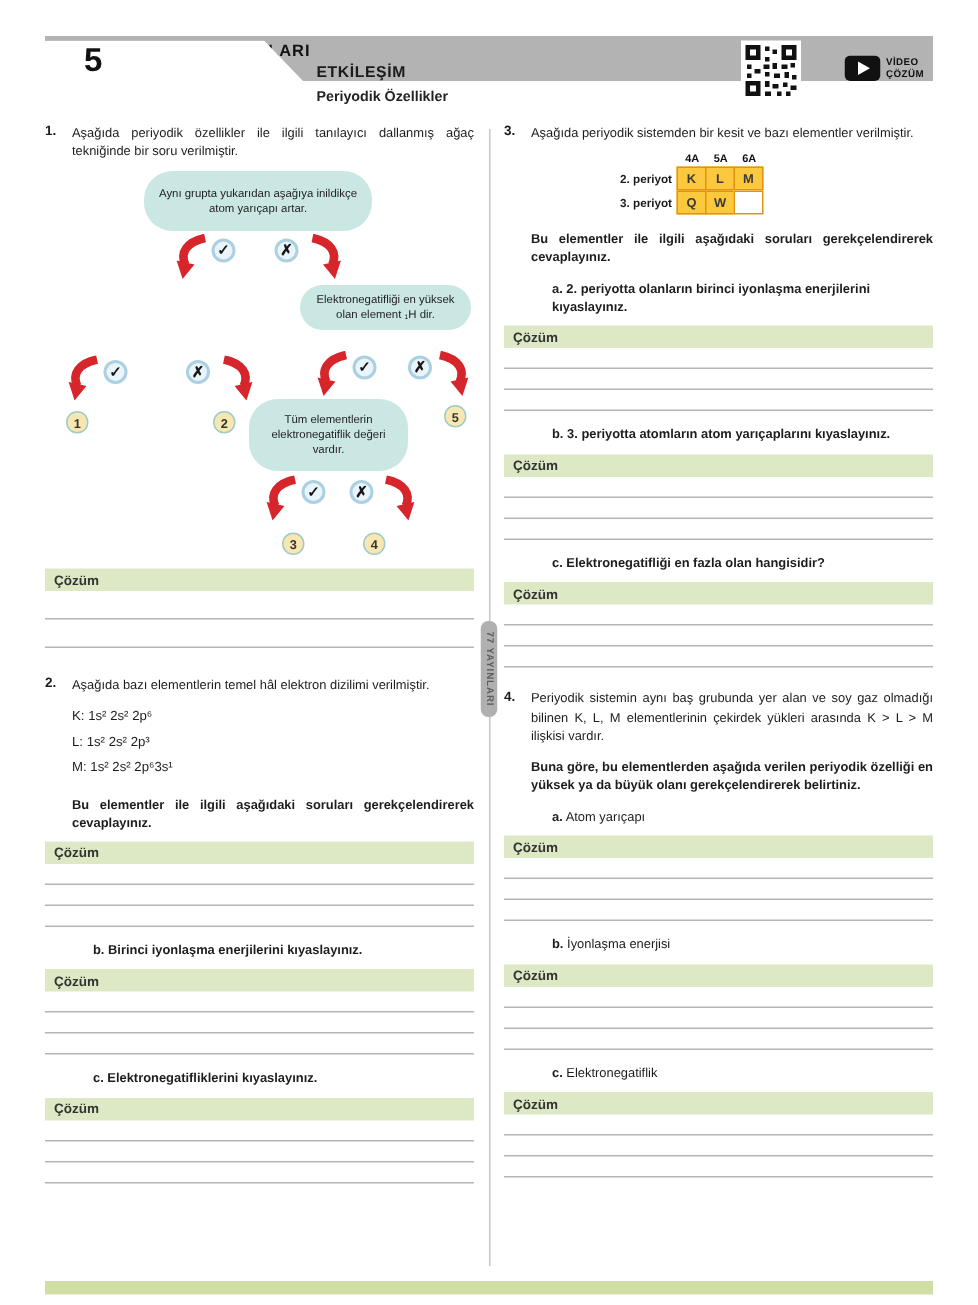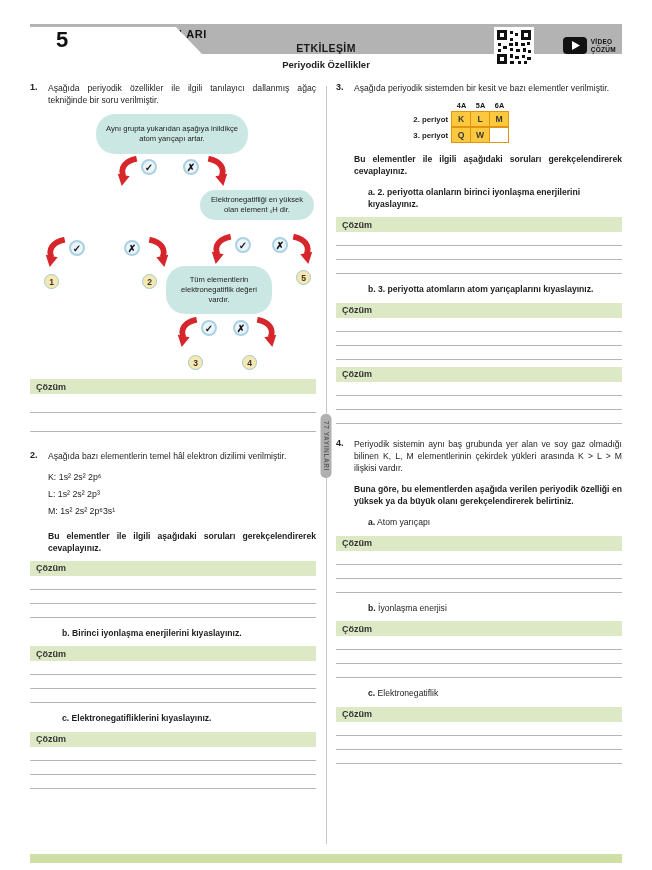--- a/index.html
+++ b/index.html
@@ -8,21 +8,21 @@
 
   
   .header-band { position:absolute; left:30px; right:30px; top:24px; height:30px;
                  background:var(--header_gray,#b3b3b3); }
   .series-title { position:absolute; left:14px; top:4px; font-size:11px; font-weight:bold;
                   letter-spacing:.6px; color:#121212; }
   .trap { position:absolute; left:0; bottom:0; width:172px; height:27px; background:#fff;
           clip-path:polygon(0 0, 146px 0, 172px 100%, 0 100%); }
   .sheet-num { margin-left:26px; font-size:22px; font-weight:bold; line-height:26px; color:#111; }
   .center-titles { position:absolute; left:50%; transform:translateX(-50%); top:18px;
-                   width:230px; text-align:center; }
+                   width:230px; text-align:left; }
   .unit { font-size:10.5px; font-weight:bold; color:#1a1a1a; letter-spacing:.4px; }
   .center-rule { width:200px; height:1px; background:rgba(255,255,255,.85); margin:2px auto; }
   .topic { font-size:9.5px; font-weight:600; color:#222; }
   .qr-box { position:absolute; right:88px; top:3px; width:40px; height:40px; background:#fff;
             display:flex; align-items:center; justify-content:center; }
   .video { position:absolute; right:6px; top:13px; display:flex; align-items:center; gap:4px; }
   .video-text { display:flex; flex-direction:column; font-size:6.5px; font-weight:bold;
                 line-height:1.2; color:#111; letter-spacing:.3px; }
 
   
@@ -315,20 +315,24 @@
           <span class="sub-label">b.</span>
           <span class="sub-text">3. periyotta atomların atom yarıçaplarını kıyaslayınız.</span>
         </div>
         <div class="solution">
           <div class="solution-bar">Çözüm</div>
           <div class="sol-line"></div>
           <div class="sol-line"></div>
           <div class="sol-line"></div>
         </div>
 
+        <div class="q-sub bold-sub">
+          <span class="sub-label">c.</span>
+          <span class="sub-text">Elektronegatifliği en fazla olan hangisidir?</span>
+        </div>
         <div class="solution">
           <div class="solution-bar">Çözüm</div>
           <div class="sol-line"></div>
           <div class="sol-line"></div>
           <div class="sol-line"></div>
         </div>
       </div>
 
       <div class="mt14">
         <div class="q-row">

